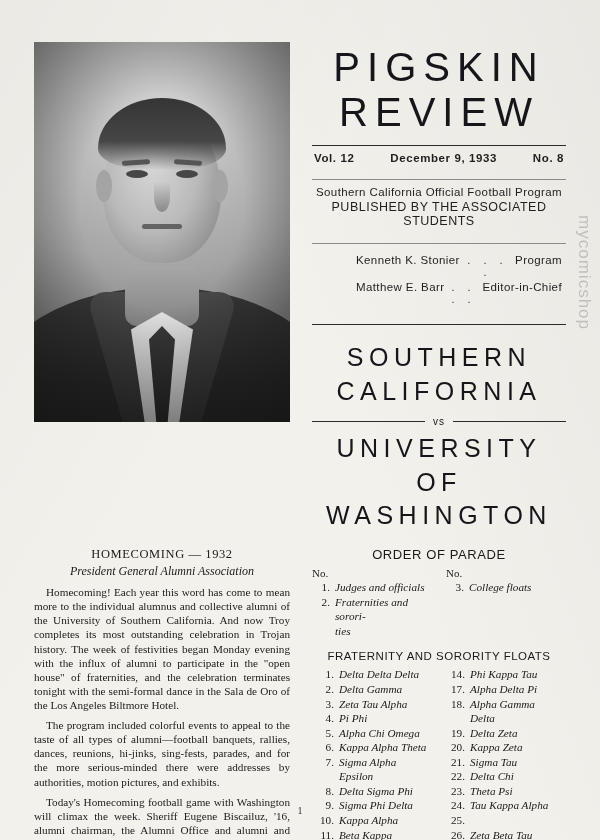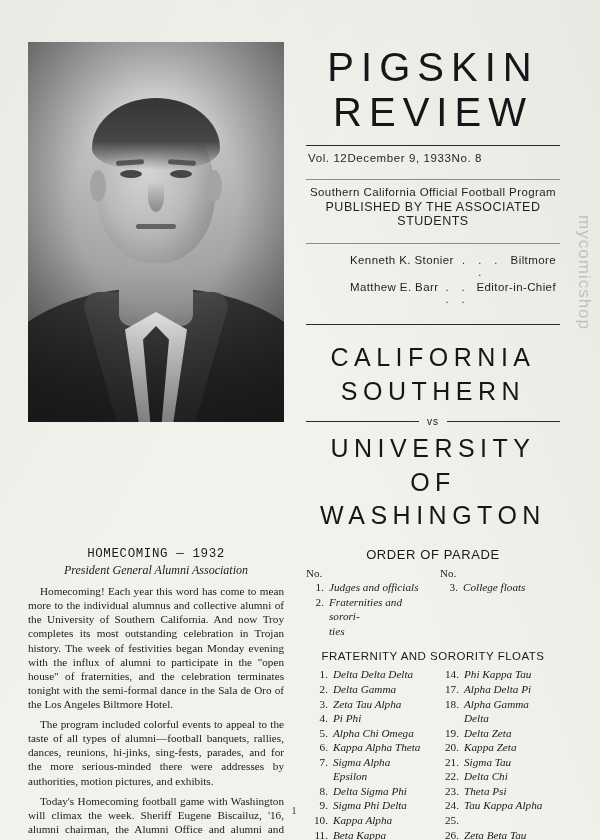--- a/index.html
+++ b/index.html
@@ -27,21 +27,21 @@
     position: absolute;
     inset: 0;
     background:
       linear-gradient(120deg, rgba(0,0,0,0.03), rgba(0,0,0,0) 40%),
       linear-gradient(250deg, rgba(0,0,0,0.04), rgba(0,0,0,0) 45%);
     pointer-events: none;
   }
 
   .content {
     position: absolute;
-    left: 28px;
+    left: 34px;
     top: 42px;
     width: 532px;
     height: 760px;
   }
 
   
   .top {
     display: flex;
     align-items: flex-start;
   }
@@ -214,25 +214,27 @@
   }
   .rule {
     border: none;
     border-top: 1px solid #2b2b2b;
     margin: 9px 0 0 0;
   }
   .rule.thin { border-top: 1px solid #8b8b8b; }
 
   .issue-row {
     display: flex;
+    justify-content: space-between;
     font-family: "Liberation Sans", sans-serif;
     font-size: 11.5px;
     letter-spacing: 0.6px;
     padding: 6px 2px 6px 2px;
     color: #1f1f1f;
+    font-weight: bold;
   }
   .prog-lines {
     text-align: center;
     font-family: "Liberation Sans", sans-serif;
     color: #1f1f1f;
     padding: 6px 0 6px 0;
   }
   .prog-lines .l1 { font-size: 11.5px; letter-spacing: 0.4px; }
   .prog-lines .l2 { font-size: 12.5px; letter-spacing: 0.5px; margin-top: 2px; }
 
@@ -290,21 +292,21 @@
     width: 256px;
     flex: 0 0 256px;
   }
   .col-right {
     flex: 1 1 auto;
     padding-left: 22px;
   }
 
   .head-center {
     text-align: center;
-    font-family: Liberation Mono, monospace;
+    font-family: Liberation Serif, serif;
     font-size: 12.5px;
     letter-spacing: 0.6px;
     color: #1b1b1b;
     margin-bottom: 2px;
   }
   .byline {
     text-align: center;
     font-size: 12.5px;
     margin-top: 3px;
   }
@@ -437,33 +439,33 @@
         <div class="prog-lines">
           <div class="l1">Southern California Official Football Program</div>
           <div class="l2">PUBLISHED BY THE ASSOCIATED STUDENTS</div>
         </div>
         <hr class="rule thin">
 
         <div class="staff">
           <div class="staff-row">
             <span class="staff-name">Kenneth K. Stonier</span>
             <span class="staff-dots">.   .   .   .</span>
-            <span class="staff-role">Biltmore</span>
+            <span class="staff-role">Program</span>
           </div>
           <div class="staff-row">
             <span class="staff-name">Matthew E. Barr</span>
             <span class="staff-dots">.   .   .   .</span>
             <span class="staff-role">Editor-in-Chief</span>
           </div>
         </div>
         <hr class="rule">
 
         <div class="teams">
+          <div class="t">SOUTHERN</div>
           <div class="t">CALIFORNIA</div>
-          <div class="t">SOUTHERN</div>
           <div class="vs-wrap">
             <span class="bar"></span>
             <span class="vs">vs</span>
             <span class="bar"></span>
           </div>
           <div class="t">UNIVERSITY OF</div>
           <div class="t">WASHINGTON</div>
         </div>
       </div>
     </div>

